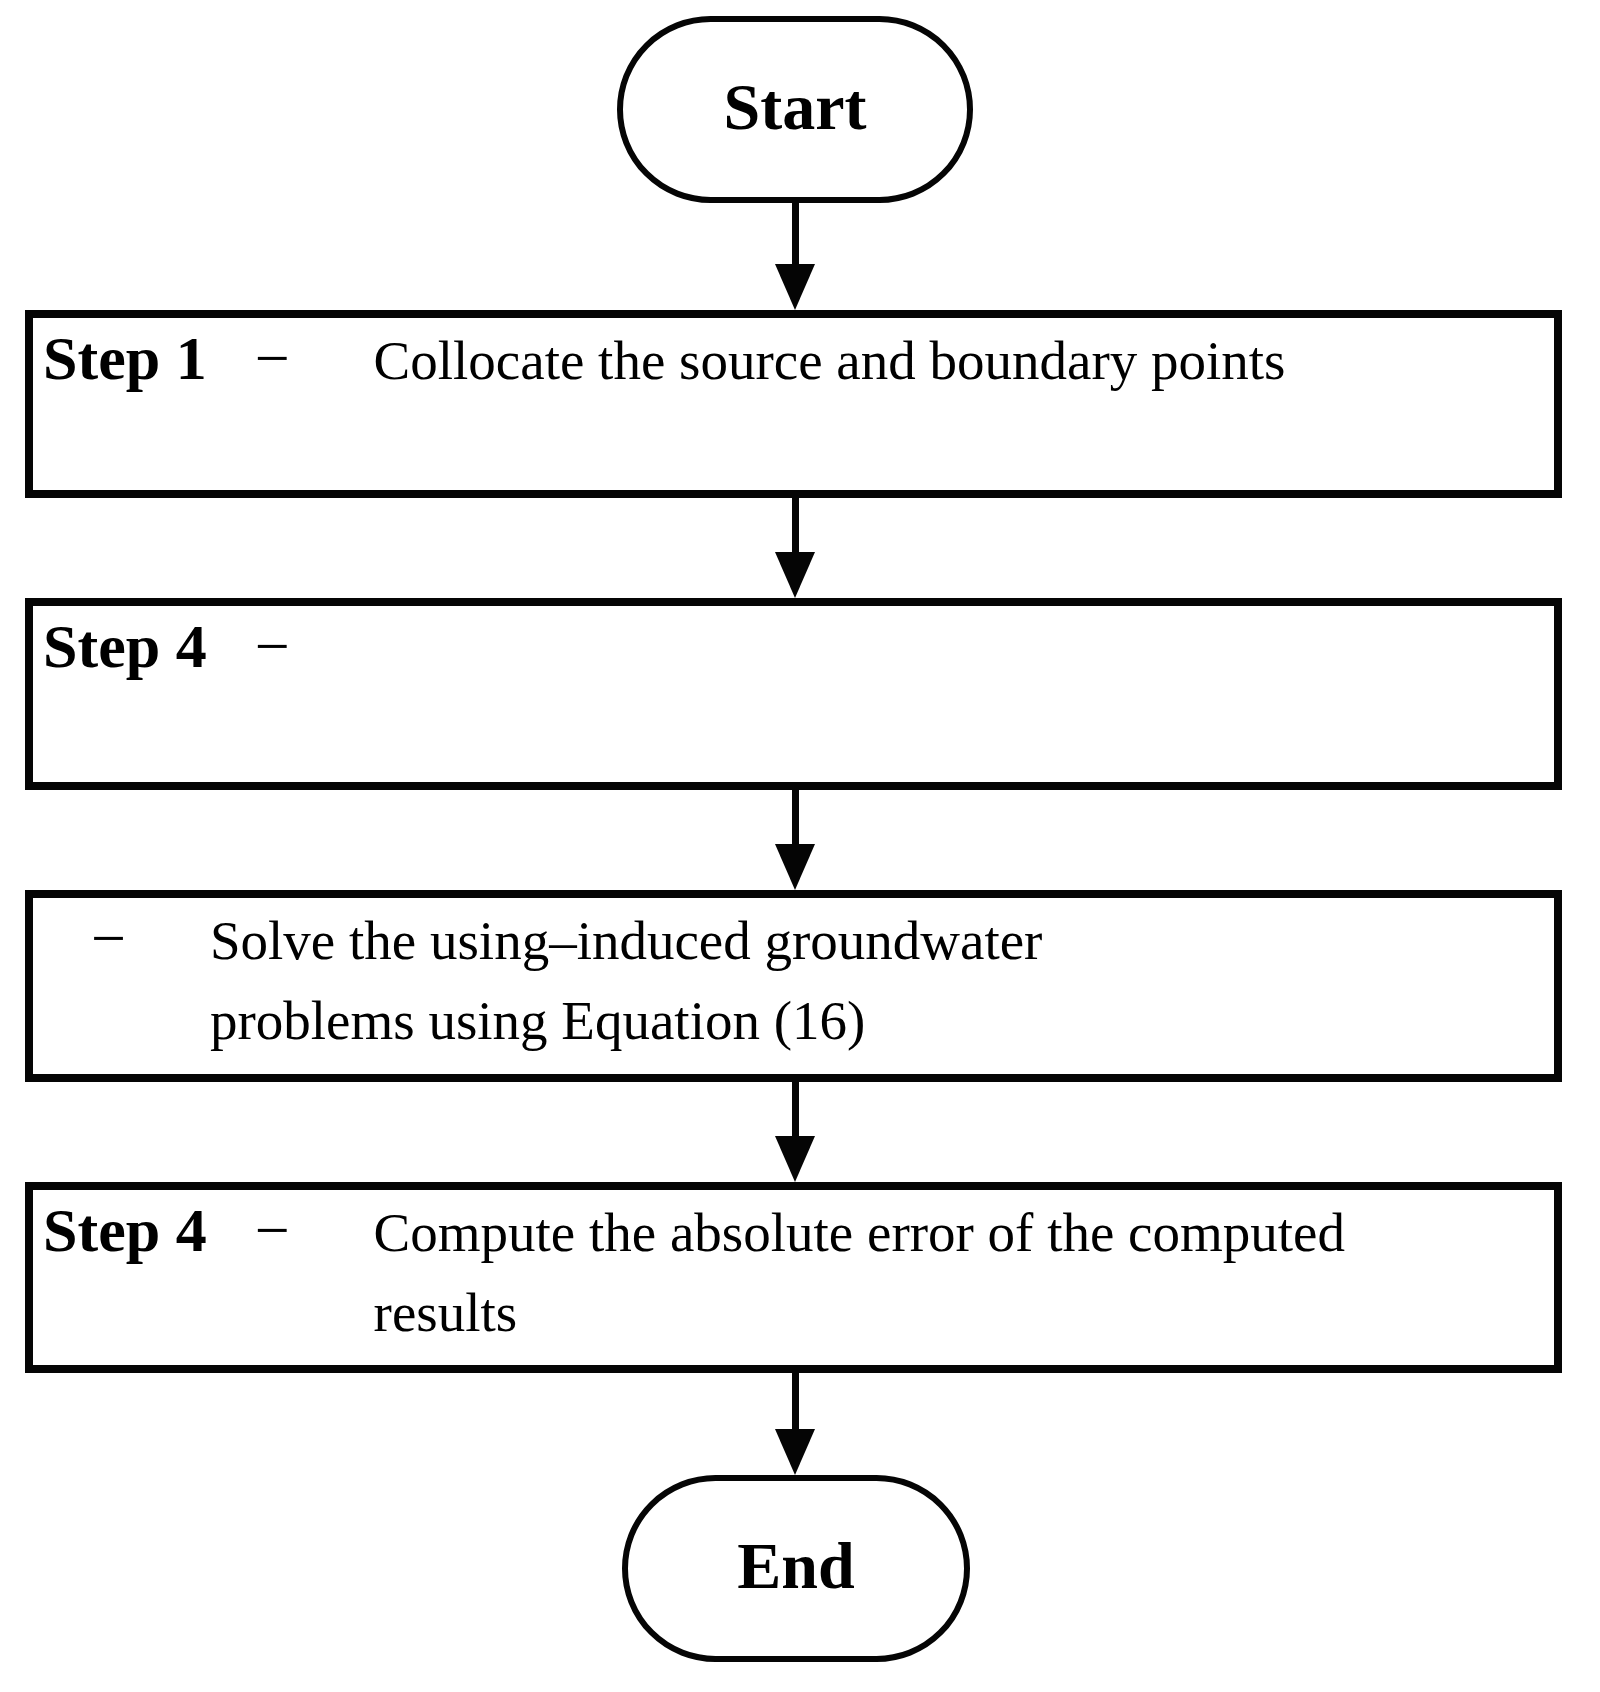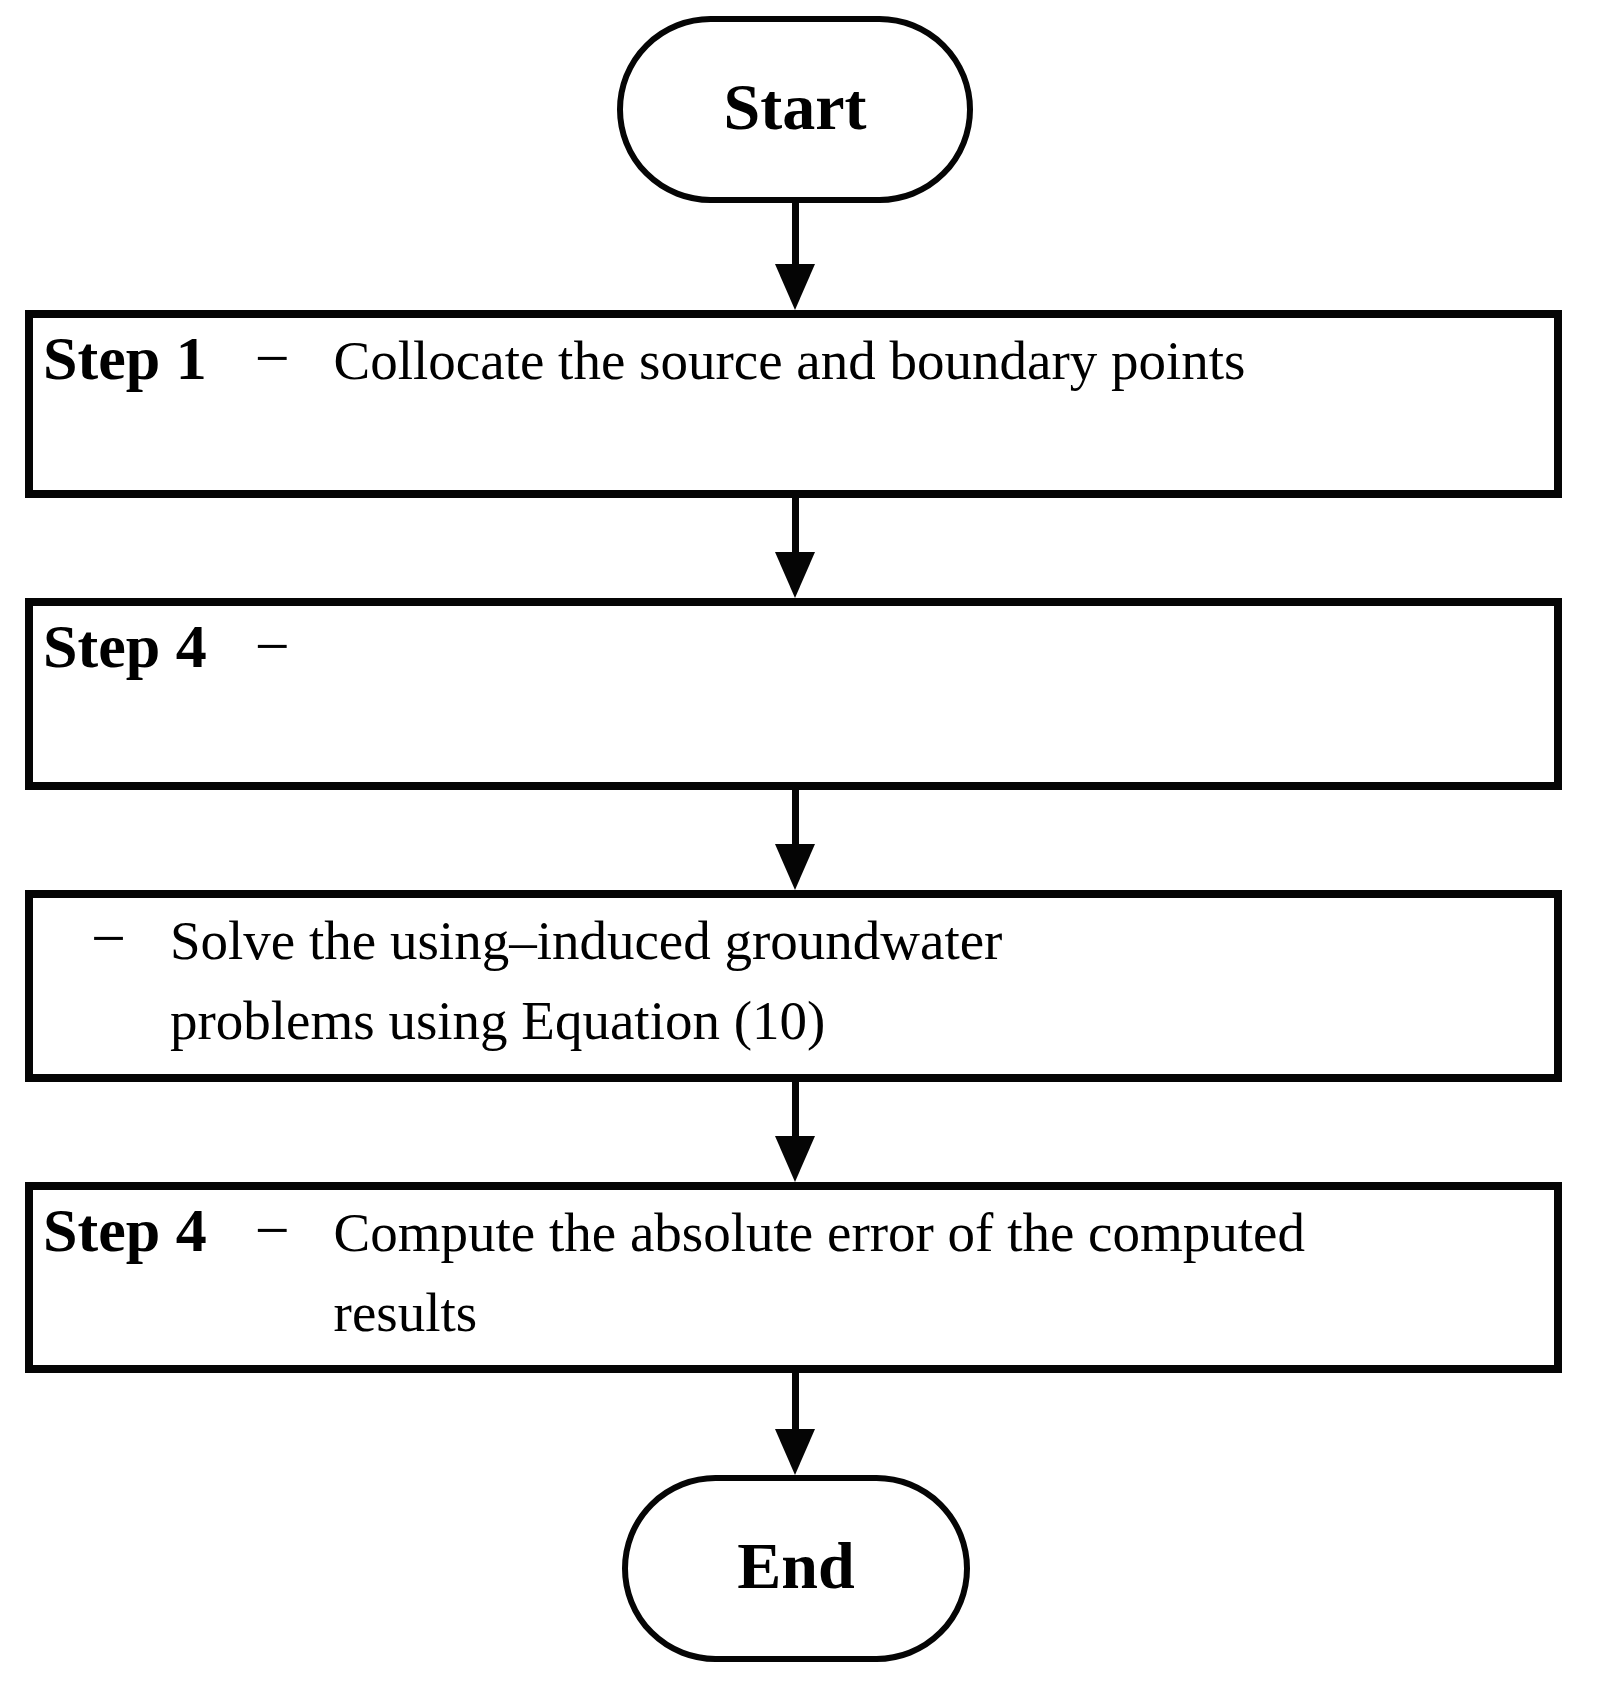--- a/index.html
+++ b/index.html
@@ -70,21 +70,21 @@
     font-size: 62px;
     line-height: 80px;
     flex: 0 0 auto;
     margin: 0 44px 0 48px;
   }
   .step-lines {
     flex: 1 1 auto;
     font-size: 55px;
     line-height: 80px;
   }
-  .step-line { white-space: nowrap; }
+  .step-line { white-space: nowrap; margin-left: 40px; }
 
   
   .arrow {
     position: absolute;
     left: 775px;
     width: 40px;
     display: flex;
     flex-direction: column;
     align-items: center;
   }
@@ -144,21 +144,21 @@
   <div class="arrow" id="arrow-3">
     <div class="arrow-line"></div>
     <div class="arrow-head"></div>
   </div>
 
   <div class="box" id="step3-box">
     <div class="box-row">
       <span class="dash">−</span>
       <div class="step-lines">
         <div class="step-line">Solve the using–induced groundwater</div>
-        <div class="step-line">problems using Equation (10)</div>
+        <div class="step-line">problems using Equation (16)</div>
       </div>
     </div>
   </div>
 
   <div class="arrow" id="arrow-4">
     <div class="arrow-line"></div>
     <div class="arrow-head"></div>
   </div>
 
   <div class="box" id="step4-box">

